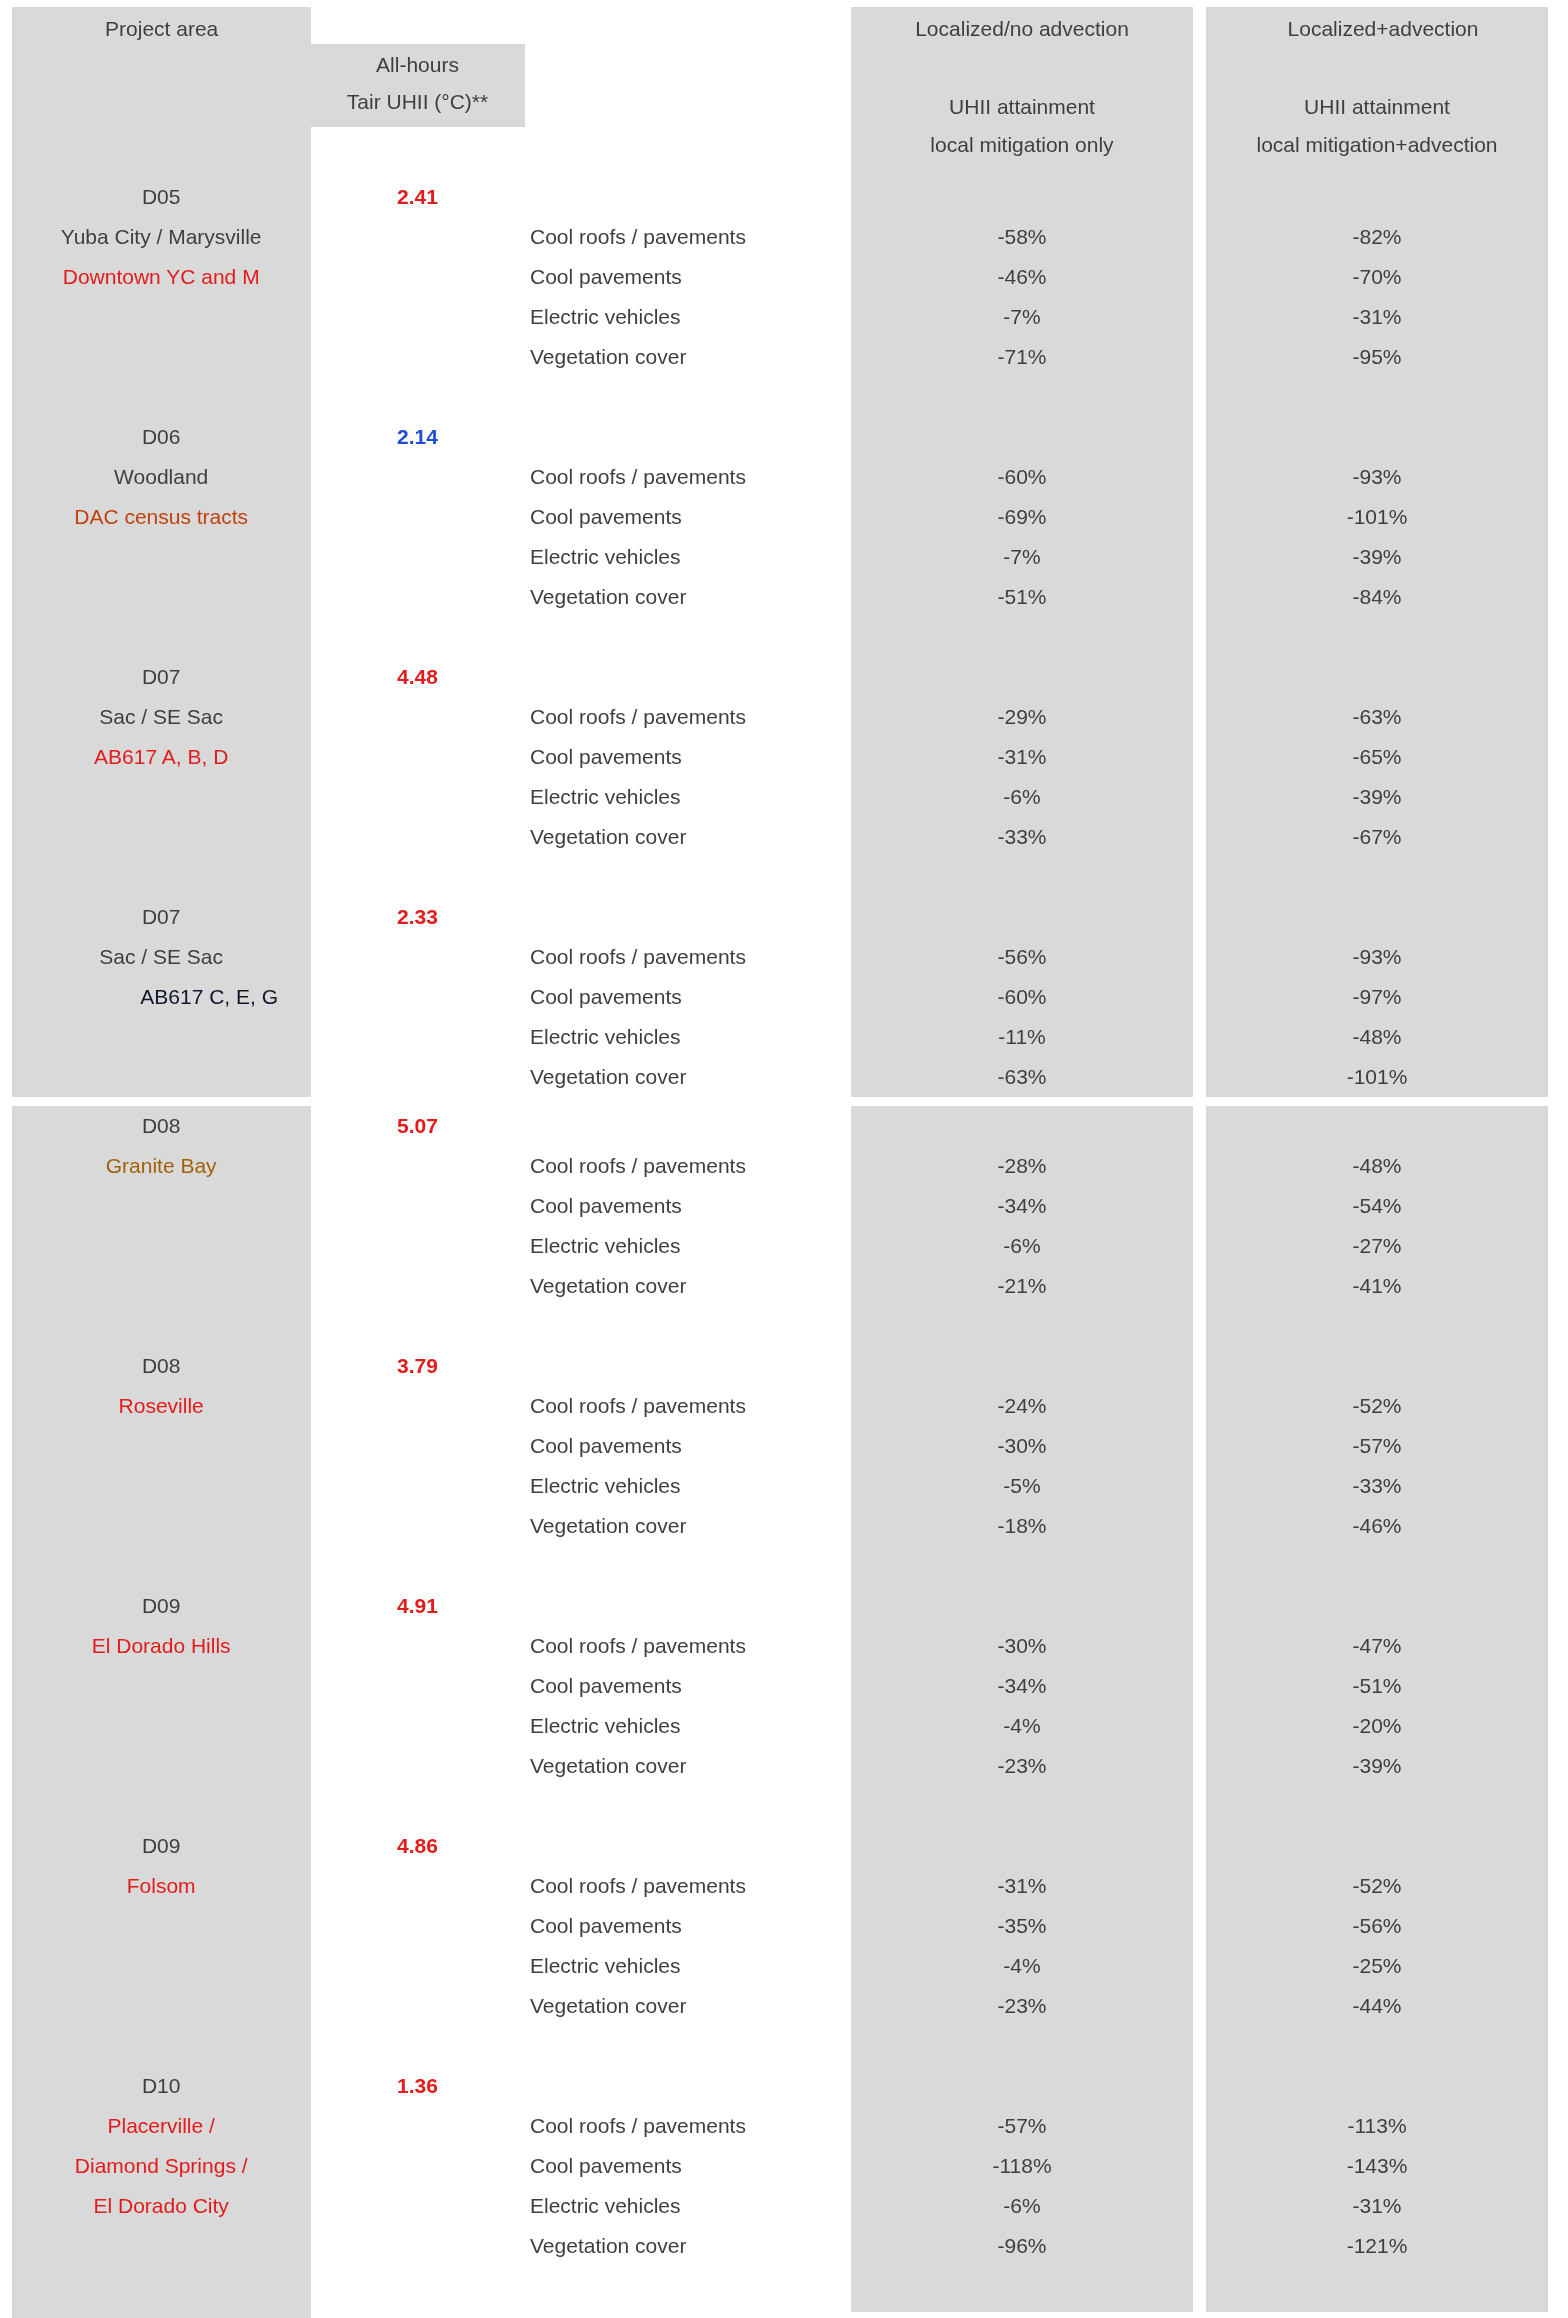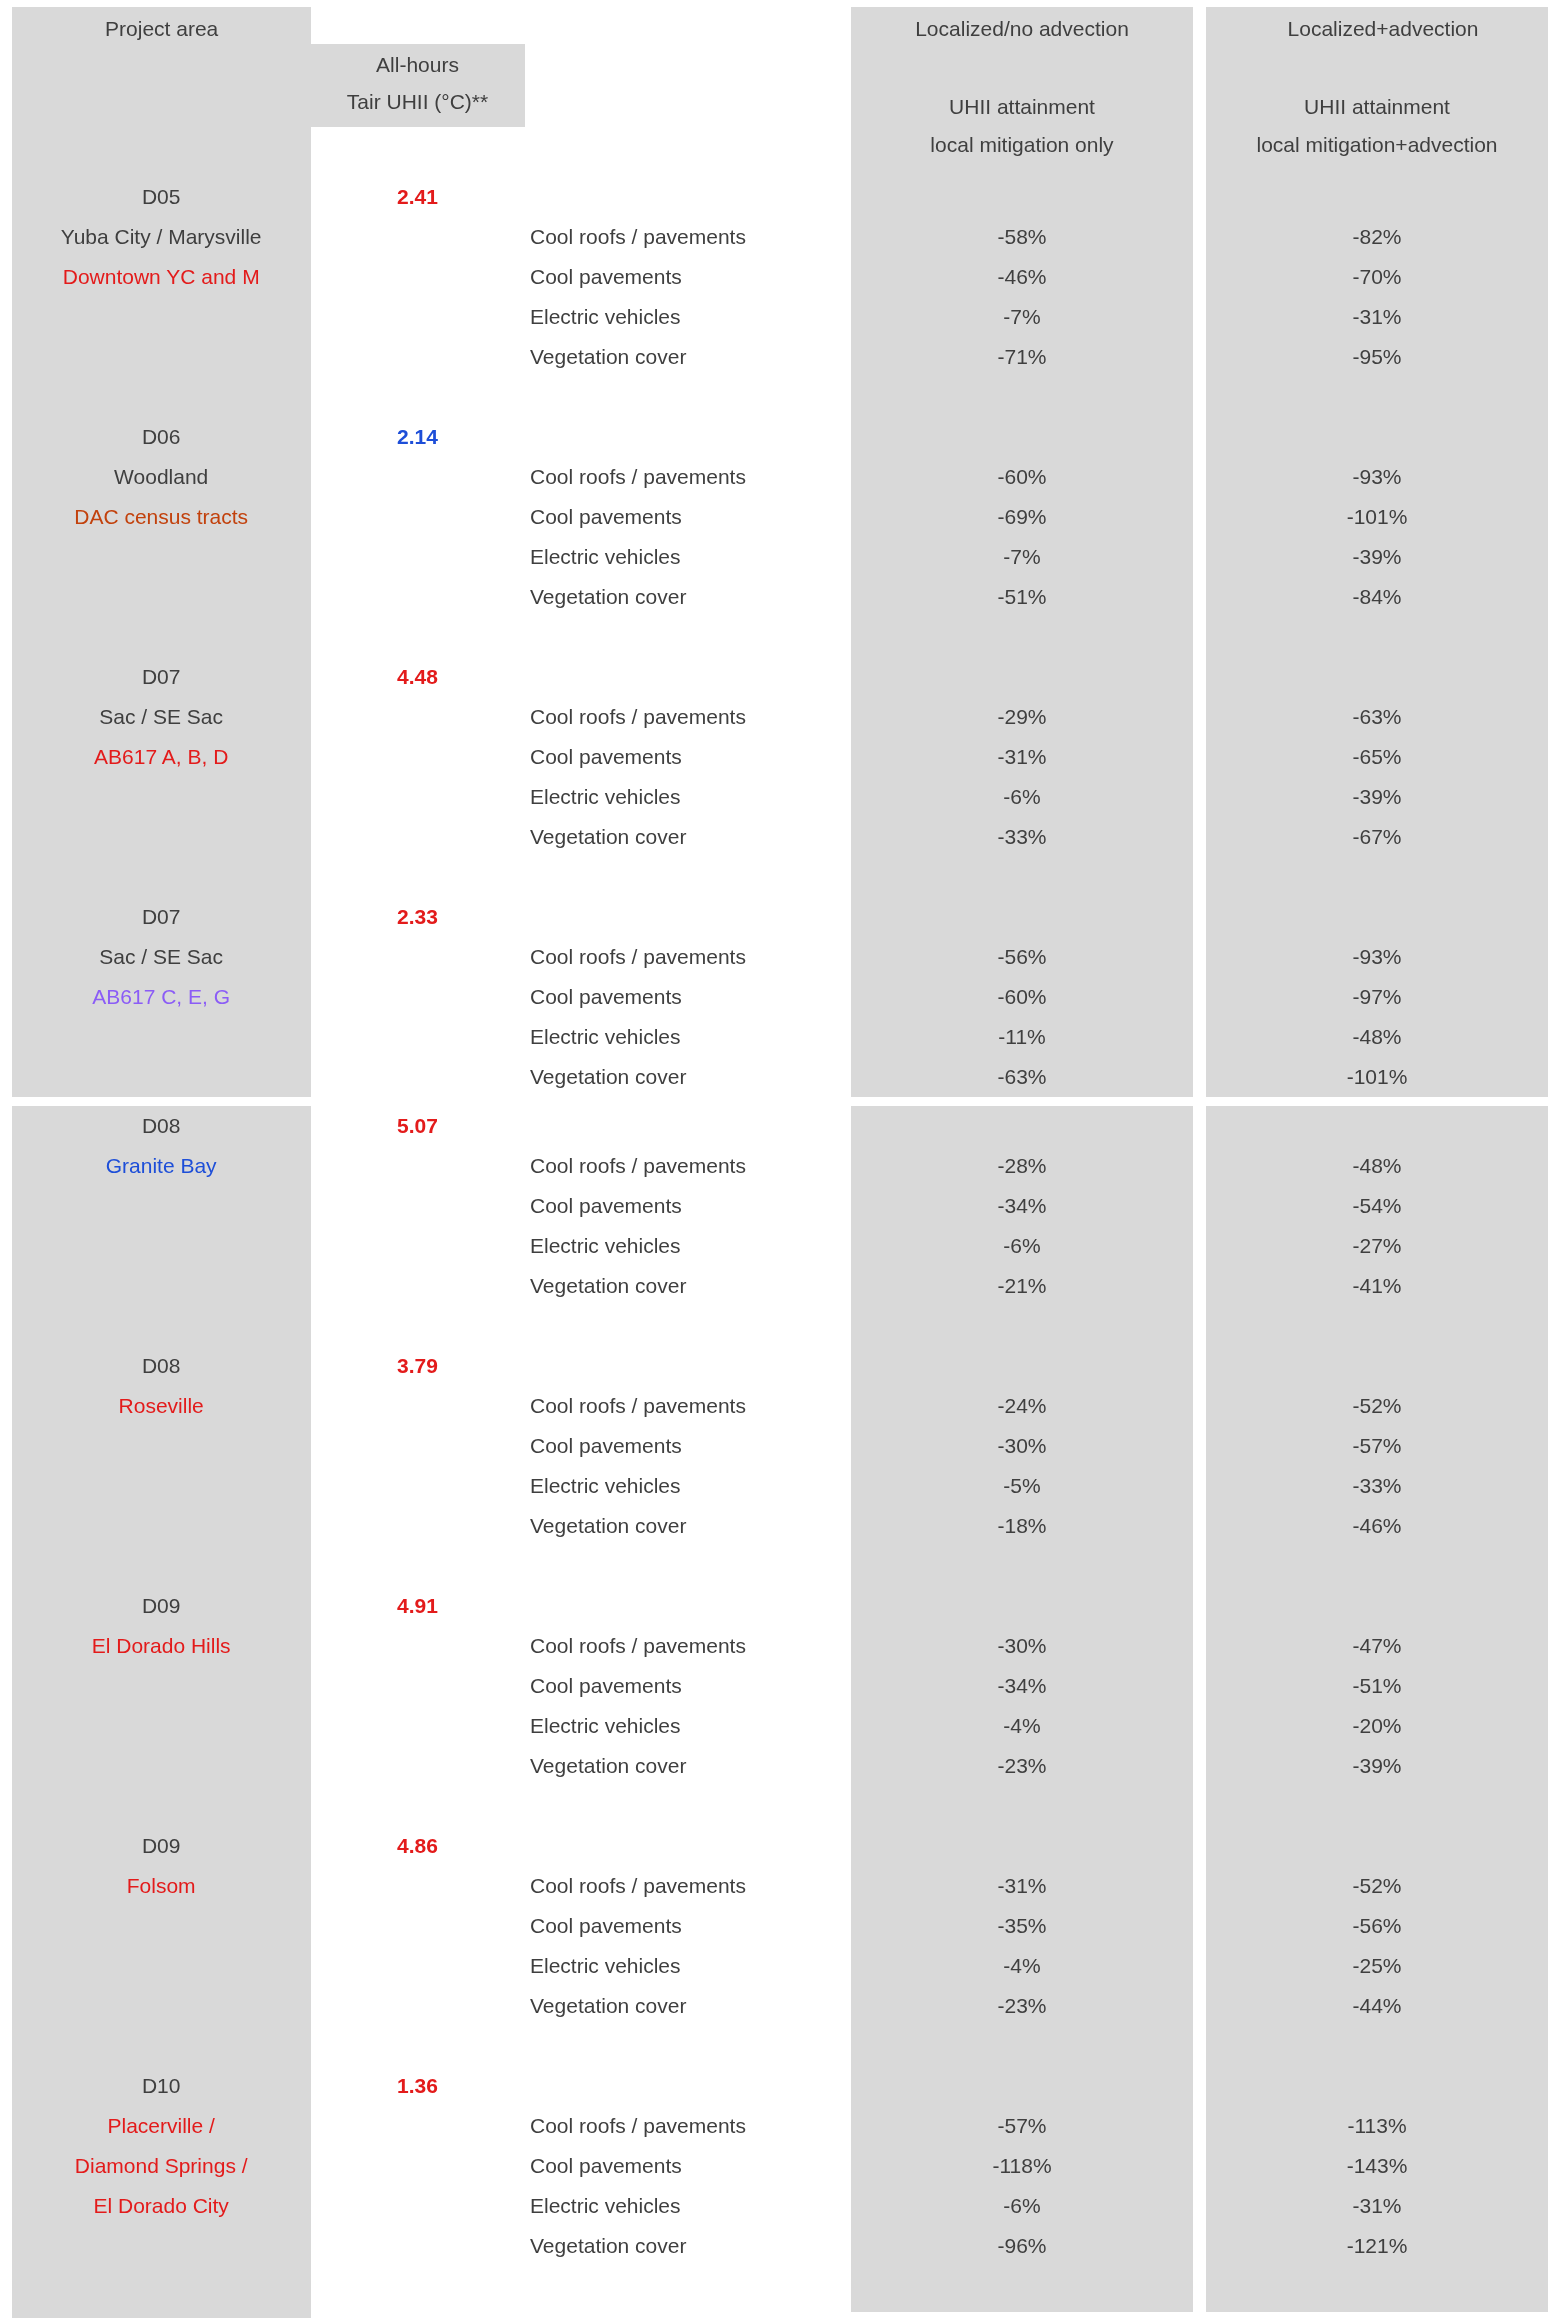--- a/index.html
+++ b/index.html
@@ -139,21 +139,21 @@
         <span class="cell c1 dark">D07</span>
         <span class="cell c2 red bold" style="color: rgb(227, 27, 27);">2.33</span>
       </div>
       <div class="row">
         <span class="cell c1 dark">Sac / SE Sac</span>
         <span class="cell c3 dark">Cool roofs / pavements</span>
         <span class="cell c4 dark">-56%</span>
         <span class="cell c5 dark">-93%</span>
       </div>
       <div class="row">
-        <span class="cell c1 red" style="color: #8b5cf6;">AB617 C, E, G</span>
+        <span class="cell c1 red" style="color: #0f172a; padding-left: 48px;">AB617 C, E, G</span>
         <span class="cell c3 dark">Cool pavements</span>
         <span class="cell c4 dark">-60%</span>
         <span class="cell c5 dark">-97%</span>
       </div>
       <div class="row">
         <span class="cell c3 dark">Electric vehicles</span>
         <span class="cell c4 dark">-11%</span>
         <span class="cell c5 dark">-48%</span>
       </div>
       <div class="row">
@@ -161,21 +161,21 @@
         <span class="cell c4 dark">-63%</span>
         <span class="cell c5 dark">-101%</span>
       </div>
     </div>
     <div class="group">
       <div class="row">
         <span class="cell c1 dark">D08</span>
         <span class="cell c2 red bold" style="color: rgb(227, 27, 27);">5.07</span>
       </div>
       <div class="row">
-        <span class="cell c1 red" style="color: #1d4ed8;">Granite Bay</span>
+        <span class="cell c1 red" style="color: #a16207;">Granite Bay</span>
         <span class="cell c3 dark">Cool roofs / pavements</span>
         <span class="cell c4 dark">-28%</span>
         <span class="cell c5 dark">-48%</span>
       </div>
       <div class="row">
         <span class="cell c3 dark">Cool pavements</span>
         <span class="cell c4 dark">-34%</span>
         <span class="cell c5 dark">-54%</span>
       </div>
       <div class="row">

